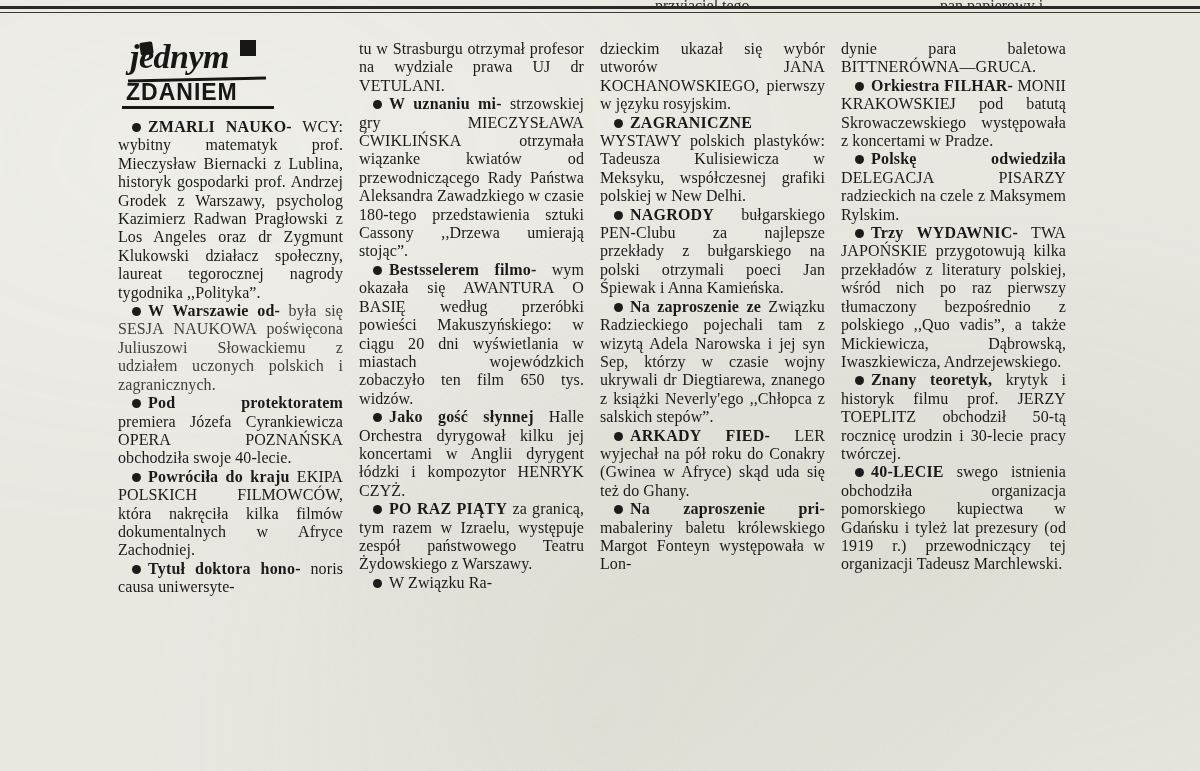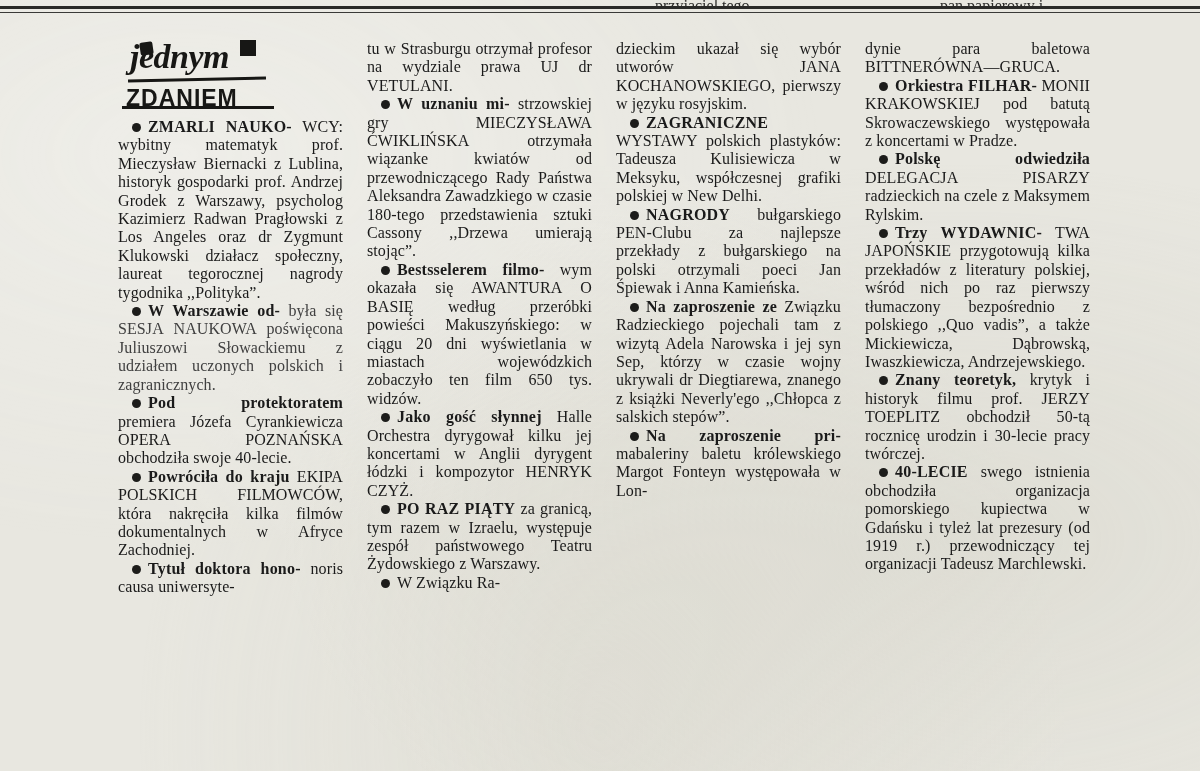--- a/index.html
+++ b/index.html
@@ -52,21 +52,21 @@
   #cutoff-a { left: 655px; }
   #cutoff-b { left: 940px; text-align: right; }
 
   .columns {
     position: absolute;
     top: 40px;
     left: 118px;
     width: 1065px;
     height: 720px;
     display: flex;
-    gap: 24px;
+    gap: 16px;
   }
   .col {
     width: 225px;
     position: relative;
   }
   .col p,
   .col .lede {
     margin: 0 0 0 0;
     font-size: 16px;
     line-height: 18.4px;
@@ -117,21 +117,21 @@
     display: block;
   }
   .masthead .logo-word2 {
     font-family: "Liberation Sans", sans-serif;
     font-weight: bold;
     font-size: 23px;
     letter-spacing: 1px;
     color: #171715;
     display: block;
     padding-left: 8px;
-    margin-top: 11px;
+    margin-top: 5px;
   }
   .masthead .logo-dot {
     position: absolute;
     left: 22px;
     top: 2px;
     width: 13px;
     height: 13px;
     background: #171715;
     border-radius: 2px;
     transform: rotate(-8deg);
@@ -200,20 +200,21 @@
     <p class="item"><span class="bullet"></span><b>Jako gość słynnej</b> <span>Halle Orchestra dyrygował kilku jej koncertami w Anglii dyrygent łódzki i kompozytor HENRYK CZYŻ.</span></p>
     <p class="item"><span class="bullet"></span><b class="sp">PO RAZ PIĄTY</b> <span>za granicą, tym razem w Izraelu, występuje zespół państwowego Teatru Żydowskiego z Warszawy.</span></p>
     <p class="item"><span class="bullet"></span><span>W Związku Ra-</span></p>
   </div>
 
   <div class="col">
     <p class="item cont"><span>dzieckim ukazał się wybór utworów JANA KOCHANOWSKIEGO, pierwszy w języku rosyjskim.</span></p>
     <p class="item"><span class="bullet"></span><b class="sp">ZAGRANICZNE</b> <span>WYSTAWY polskich plastyków: Tadeusza Kulisiewicza w Meksyku, współczesnej grafiki polskiej w New Delhi.</span></p>
     <p class="item"><span class="bullet"></span><b>NAGRODY</b> <span>bułgarskiego PEN-Clubu za najlepsze przekłady z bułgarskiego na polski otrzymali poeci Jan Śpiewak i Anna Kamieńska.</span></p>
     <p class="item"><span class="bullet"></span><b>Na zaproszenie ze</b> <span>Związku Radzieckiego pojechali tam z wizytą Adela Narowska i jej syn Sep, którzy w czasie wojny ukrywali dr Diegtiarewa, znanego z książki Neverly'ego ,,Chłopca z salskich stepów”.</span></p>
+    <p class="item"><span class="bullet"></span><b>ARKADY FIED-</b> <span>LER wyjechał na pół roku do Conakry (Gwinea w Afryce) skąd uda się też do Ghany.</span></p>
     <p class="item"><span class="bullet"></span><b>Na zaproszenie pri-</b> <span>mabaleriny baletu królewskiego Margot Fonteyn występowała w Lon-</span></p>
   </div>
 
   <div class="col">
     <p class="item cont"><span>dynie para baletowa BITTNERÓWNA—GRUCA.</span></p>
     <p class="item"><span class="bullet"></span><b>Orkiestra FILHAR-</b> <span>MONII KRAKOWSKIEJ pod batutą Skrowaczewskiego występowała z koncertami w Pradze.</span></p>
     <p class="item"><span class="bullet"></span><b>Polskę odwiedziła</b> <span>DELEGACJA PISARZY radzieckich na czele z Maksymem Rylskim.</span></p>
     <p class="item"><span class="bullet"></span><b>Trzy WYDAWNIC-</b> <span>TWA JAPOŃSKIE przygotowują kilka przekładów z literatury polskiej, wśród nich po raz pierwszy tłumaczony bezpośrednio z polskiego ,,Quo vadis”, a także Mickiewicza, Dąbrowską, Iwaszkiewicza, Andrzejewskiego.</span></p>
     <p class="item"><span class="bullet"></span><b>Znany teoretyk,</b> <span>krytyk i historyk filmu prof. JERZY TOEPLITZ obchodził 50-tą rocznicę urodzin i 30-lecie pracy twórczej.</span></p>
     <p class="item"><span class="bullet"></span><b>40-LECIE</b> <span>swego istnienia obchodziła organizacja pomorskiego kupiectwa w Gdańsku i tyleż lat prezesury (od 1919 r.) przewodniczący tej organizacji Tadeusz Marchlewski.</span></p>

